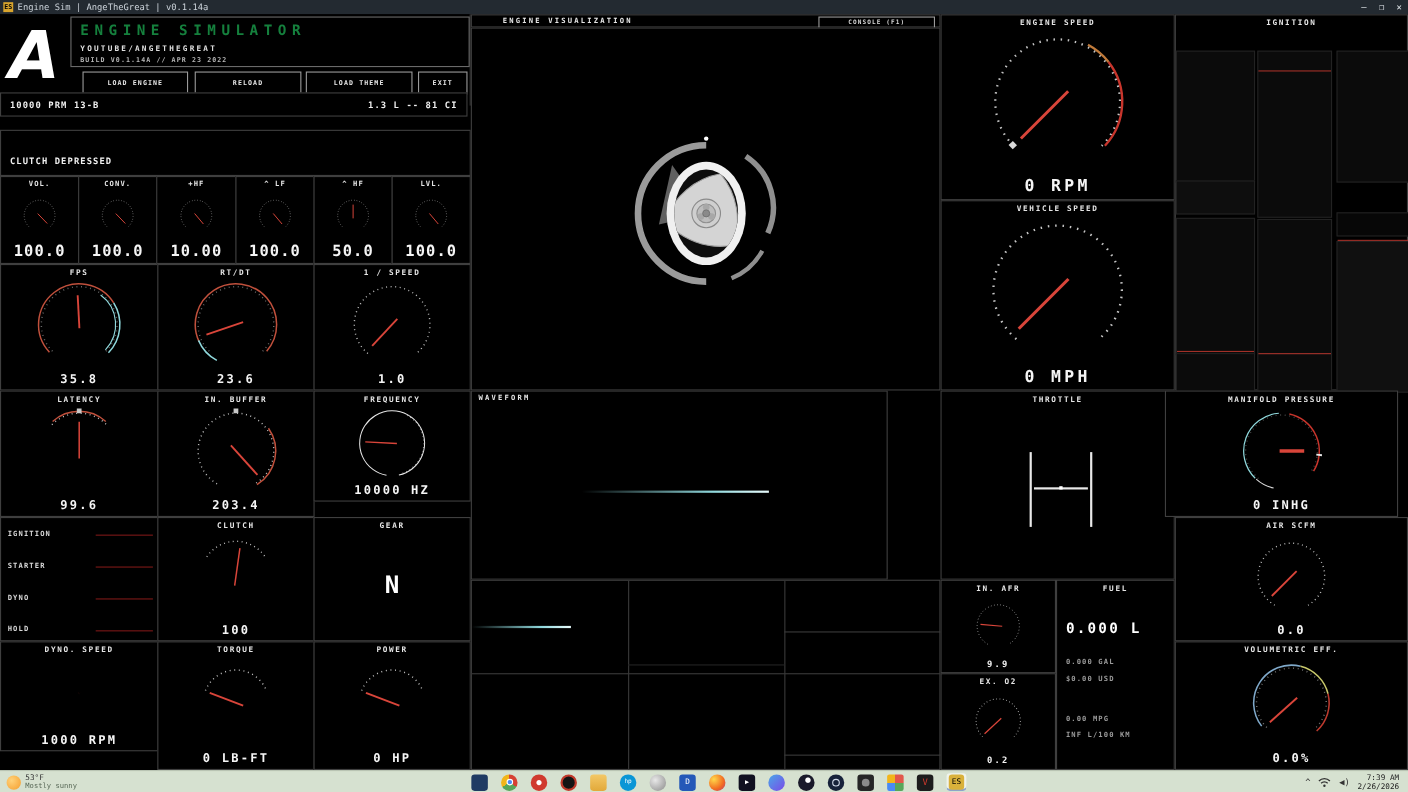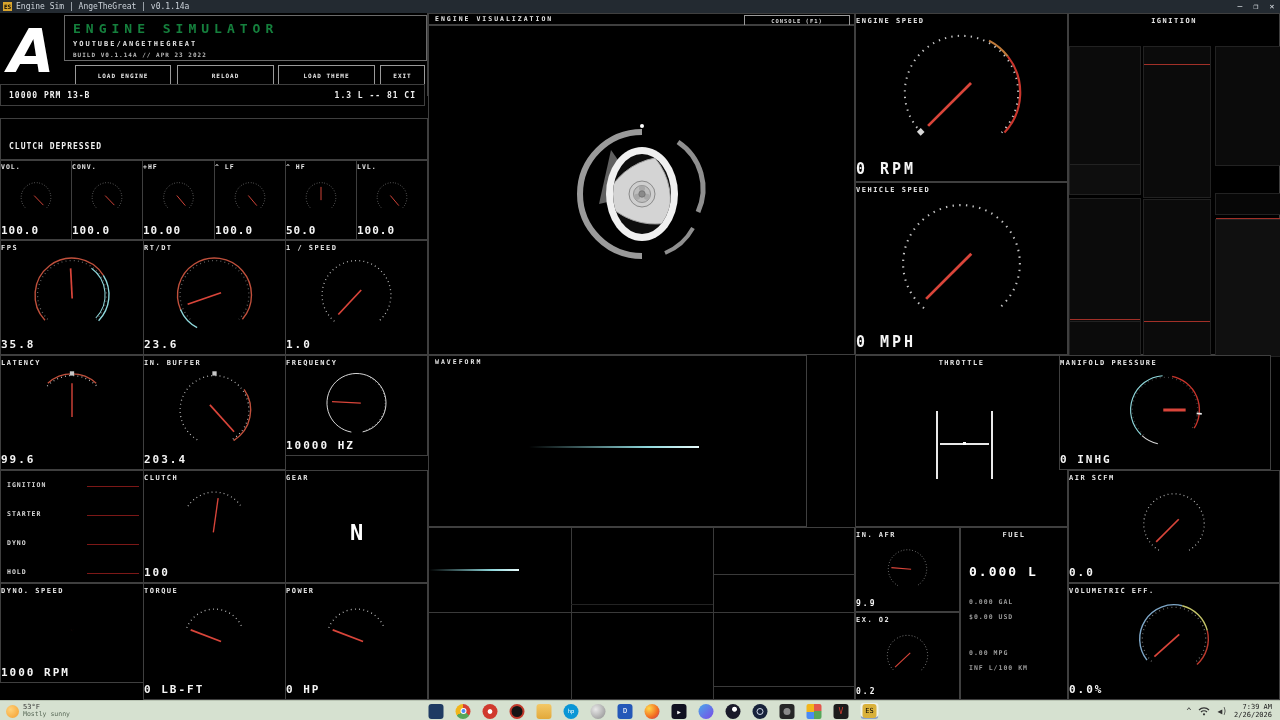--- a/index.html
+++ b/index.html
@@ -8,26 +8,26 @@
   .p{position:absolute;box-sizing:border-box;border:1px solid #3f3f3f;background:#000;}
   .noborder{border:none;}
   
   .titlebar{position:absolute;left:0;top:0;width:1280px;height:13px;background:#232a31;
     display:flex;align-items:center;color:#ccd3da;font-size:8px;font-weight:normal;}
   .tb-icon{width:9px;height:9px;background:#d9a52d;color:#000;font-size:6px;line-height:9px;
     text-align:center;margin:0 4px 0 3px;font-weight:bold;}
   .tb-btns{margin-left:auto;display:flex;}
   .tb-btns span{width:16px;text-align:center;font-size:8px;color:#e6ebf0;cursor:default;}
   
-  .gauge{display:flex;flex-direction:column;}
+  .gauge{display:flex;flex-direction:column;align-items:center;}
   .glabel{font-size:7px;letter-spacing:1.5px;color:#e6e6e6;padding-top:3px;white-space:nowrap;}
   .gvalue{font-size:11px;letter-spacing:2px;color:#f5f5f5;padding-bottom:3px;white-space:nowrap;}
   .gsvg{flex:1;width:100%;min-height:0;display:block;}
   .sm .glabel{font-size:6.5px;letter-spacing:1px;padding-top:2px;}
-  .sm .gvalue{font-size:11px;letter-spacing:1px;padding-bottom:2px;}
+  .sm .gvalue{font-size:14px;letter-spacing:1px;padding-bottom:2px;}
   .lg .gvalue{font-size:15px;letter-spacing:3px;}
   
   .logo-a{position:absolute;left:8px;top:0px;font-size:60px;font-style:italic;color:#fff;
     font-family:"DejaVu Sans",sans-serif;font-weight:bold;line-height:76px;}
   .hdr-box{position:absolute;left:64px;top:2px;width:361px;height:44px;border:1px solid #6a6a6a;}
   .hdr-title{font-size:13px;letter-spacing:5px;color:#15803d;padding:5px 0 0 8px;}
   .hdr-sub{font-size:7px;letter-spacing:2px;color:#e0e0e0;padding:4px 0 0 8px;}
   .hdr-build{font-size:6px;letter-spacing:1px;color:#b8b8b8;padding:3px 0 0 8px;}
   .hbtn{position:absolute;top:52px;height:19px;border:1px solid #9a9a9a;background:#000;color:#e8e8e8;
     font-size:6px;letter-spacing:1px;display:flex;align-items:center;justify-content:center;
@@ -273,21 +273,21 @@
   </div>
   <div class="p gauge" style="left:285px;top:583px;width:143px;height:117px;">
     <div class="glabel">POWER</div>
     <svg class="gsvg" viewBox="0 0 100 100">
         <path d="M 18.48 37.26 A 34 34 0 0 1 81.52 37.26" fill="none" stroke="#e8e8e8" stroke-width="1.5" stroke-dasharray="1 3.8" opacity="0.85"></path>
         <line x1="57.46864341197762" y1="52.8669435963624" x2="22.92616763158114" y2="39.60732946318631" stroke="#d9453a" stroke-width="2"></line>
       </svg>
     <div class="gvalue">0 HP</div>
   </div>
 
-  <div class="p" style="left:428px;top:13px;width:427px;height:12px;">
+  <div class="p" style="left:428px;top:13px;width:427px;height:12px;padding-left:22px;">
     <div class="vizlabel" style="padding-top:1px;">ENGINE VISUALIZATION</div>
     <div class="consolebtn">CONSOLE (F1)</div>
   </div>
 
   <div class="p" style="left:428px;top:25px;width:427px;height:330px;">
     <svg width="135" height="155" viewBox="0 0 135 155" style="position:absolute;left:146px;top:90px;">
       <path d="M 67 16 A 62 62 0 0 0 67 140" stroke="#9a9a9a" stroke-width="6" fill="none"></path>
       <path d="M 103 26 A 56 56 0 0 1 123 96" stroke="#8f8f8f" stroke-width="5" fill="none"></path>
       <path d="M 118 112 A 56 56 0 0 1 90 137" stroke="#8f8f8f" stroke-width="4" fill="none"></path>
       <path d="M 36 34 L 67 78 L 24 88 Z" fill="#606060"></path>

